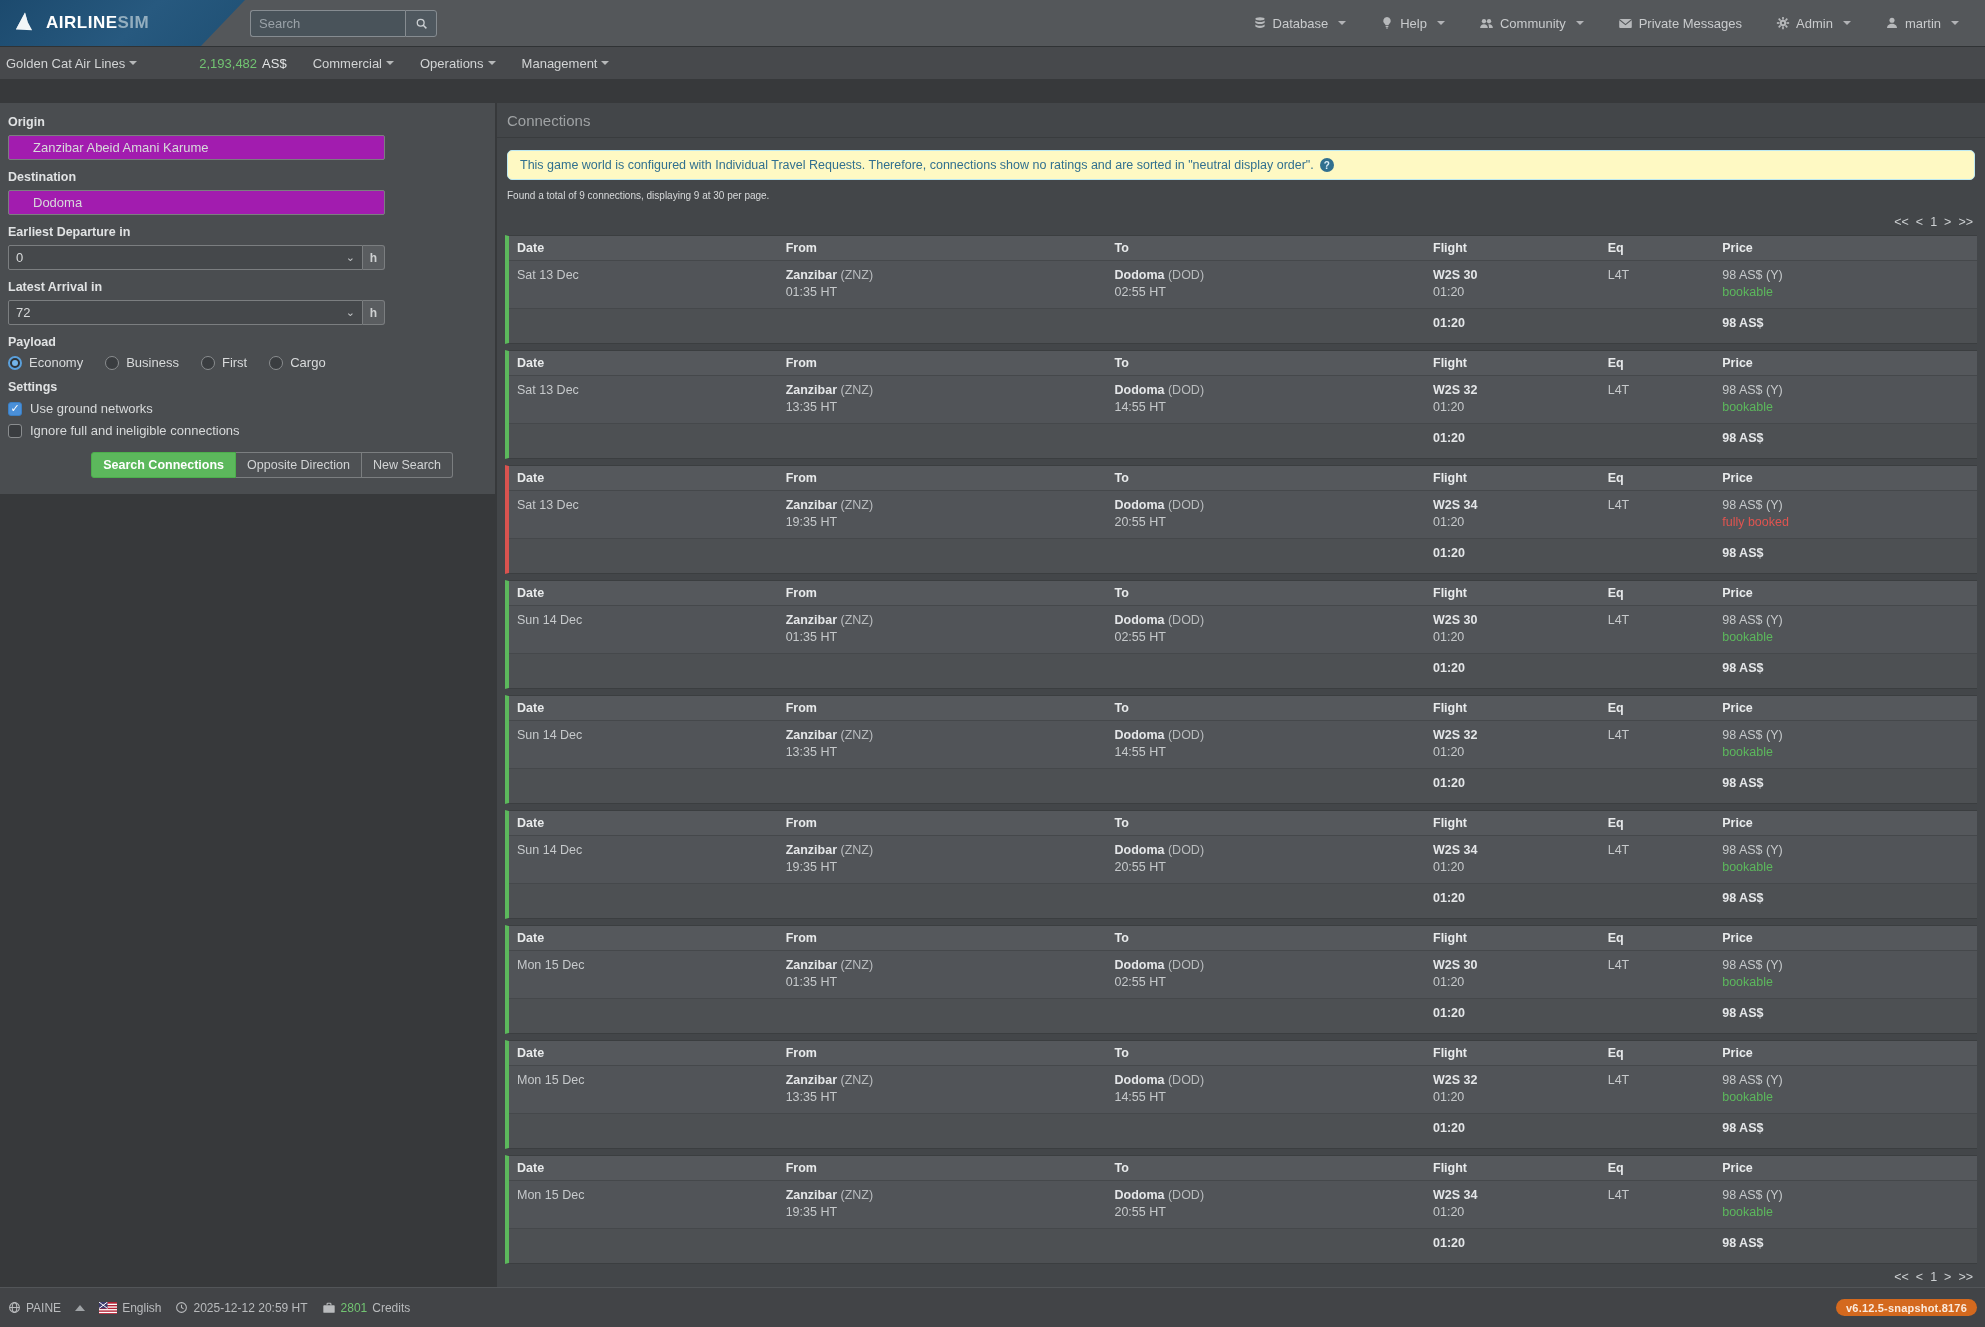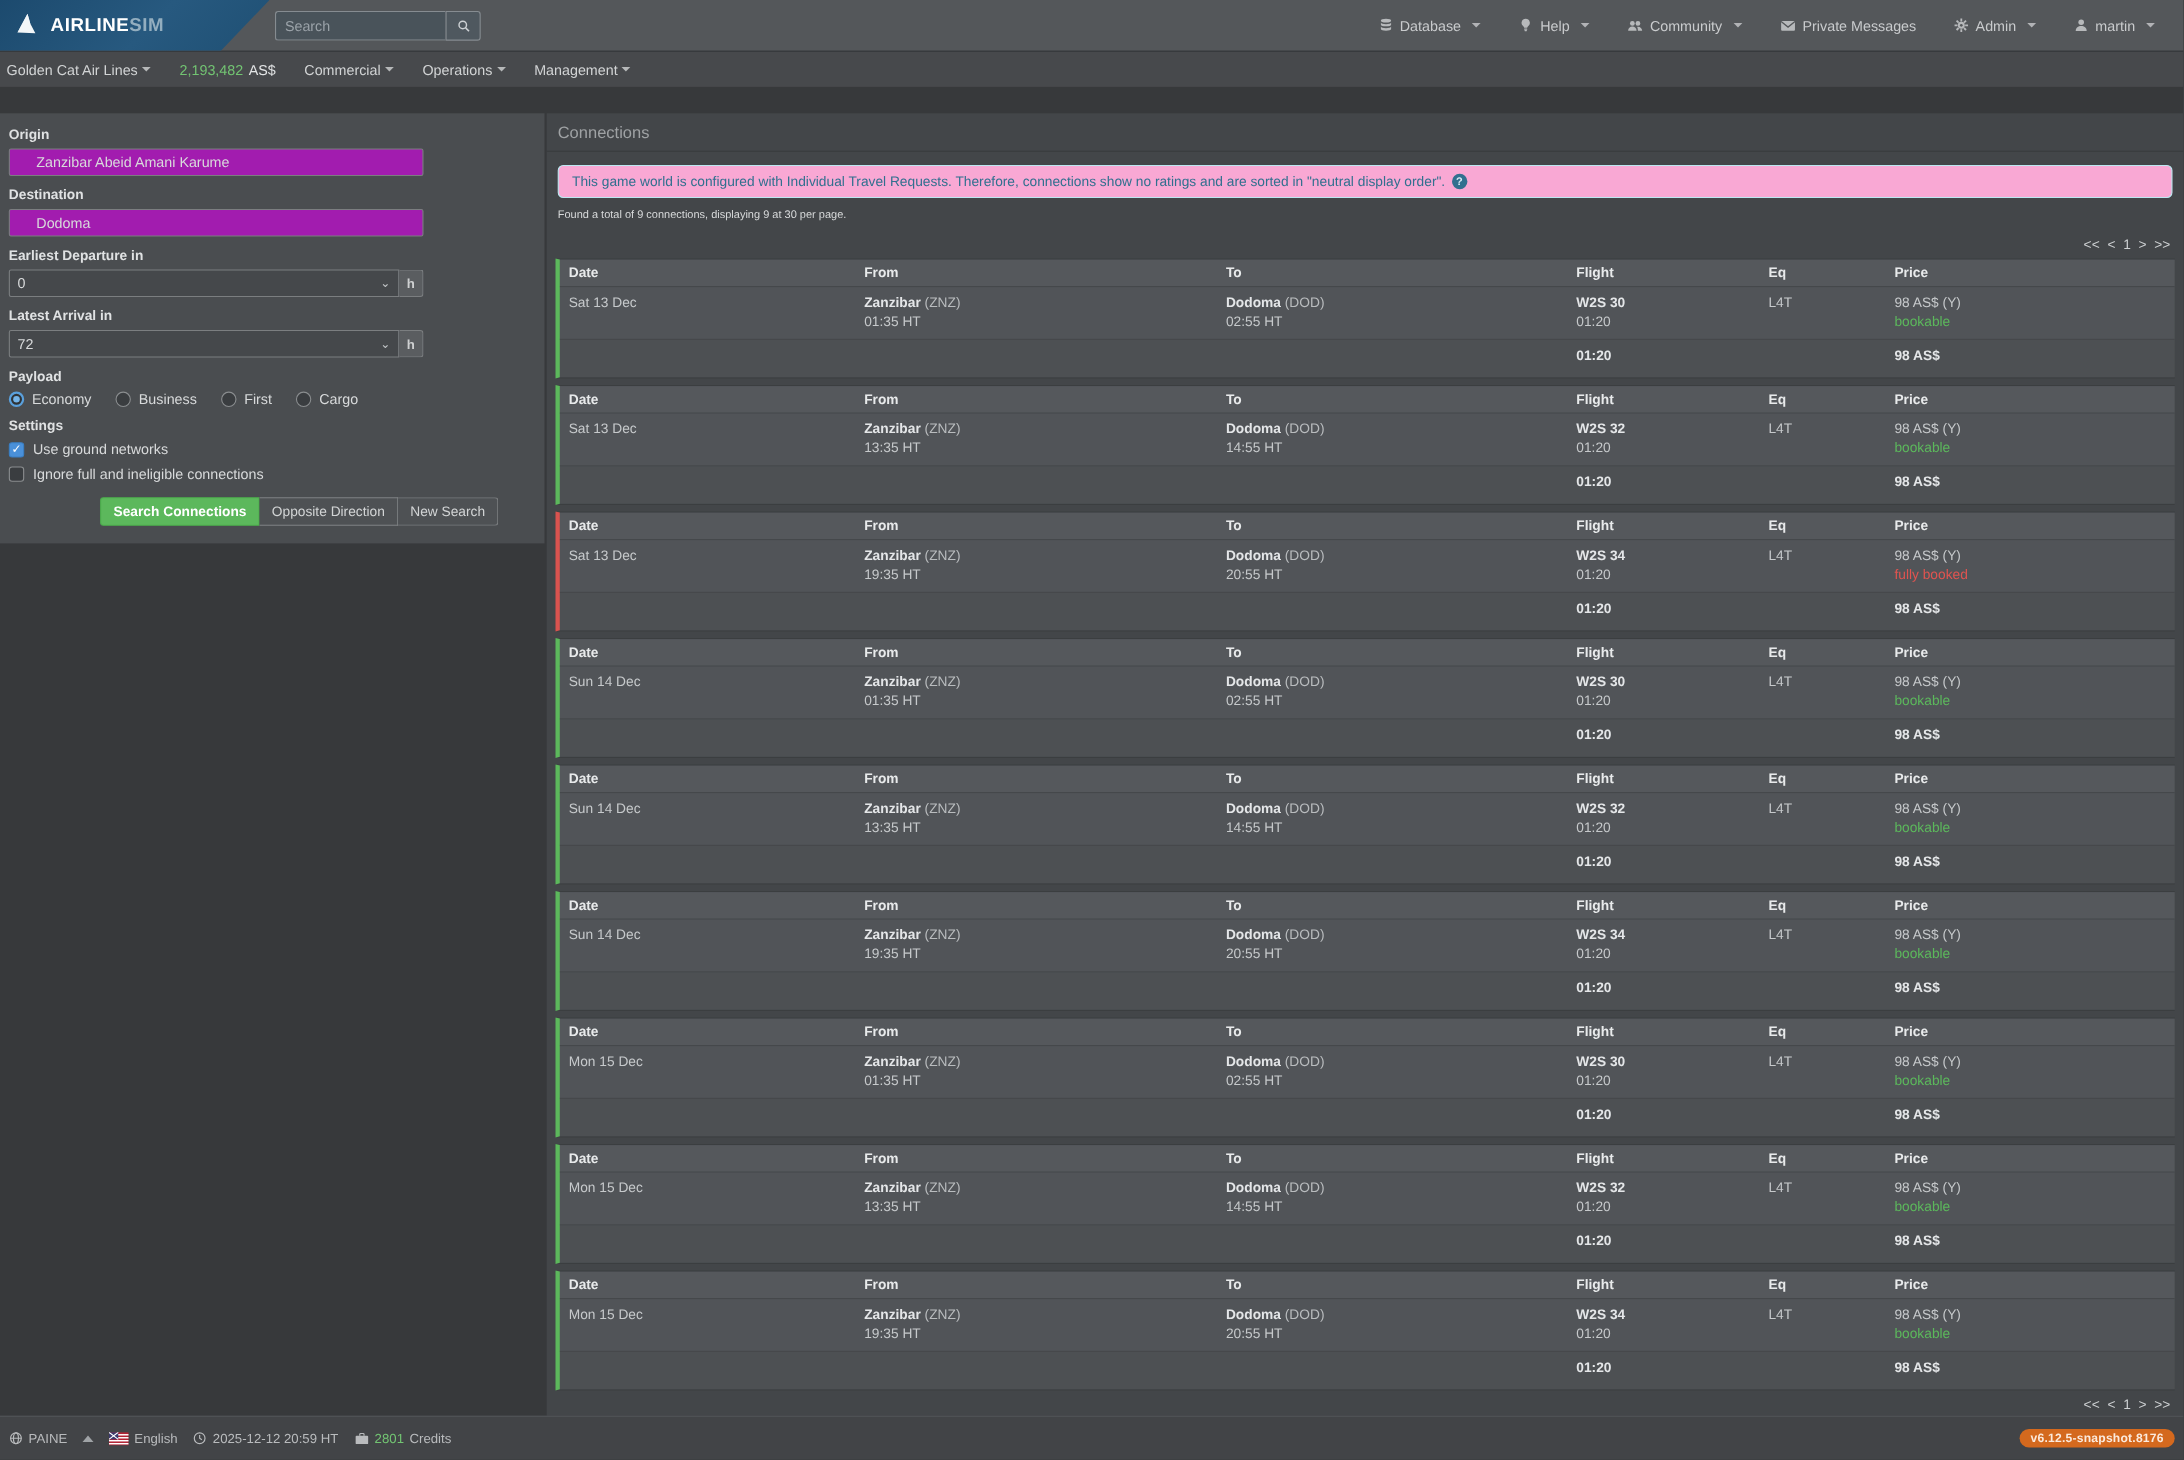--- a/index.html
+++ b/index.html
@@ -55,21 +55,21 @@
     border-bottom:6px solid #9fa3a6; cursor:pointer;
   }
 
   
   .subnav {
     height:32px; background:#47494c; display:flex; align-items:center;
     padding:0 6px; gap:26px;
   }
   .subnav-item { display:flex; align-items:center; color:#d2d4d5; cursor:pointer; font-size:13px; }
   .balance { display:flex; align-items:center; gap:5px; font-size:13px; }
-  .balance .amount { color:#72c472; cursor:pointer; }
+  .balance .amount { color:#72c472; cursor:pointer;margin-left:36px; }
   .balance .cur { color:#e2e4e5; }
 
   .gap-strip { height:24px; }
 
   
   .titlebar {
     height:31px; background:#50606e; color:#c6cfd6;
     font-size:20px; display:flex; align-items:center; padding:0 10px;
     border-top:1px solid #5d6d7a;
   }
@@ -123,21 +123,21 @@
   .btn.primary { background:#5cb85c; border-color:#4cae4c; color:#ffffff; font-weight:bold; border-radius:3px 0 0 3px; }
   .btn + .btn { border-left:none; }
   .btn:last-child { border-radius:0 3px 3px 0; }
 
   
   .main-panel { flex:1; background:#434649; padding-bottom:10px; }
   .panel-title {
     font-size:15px; color:#9fa2a4; padding:9px 10px 8px; border-bottom:1px solid #393c3e;
   }
   .alert-info {
-    margin:12px 10px 0; background:#f9a8d4; border:1px solid #bce8f1; border-radius:5px;
+    margin:12px 10px 0; background:#fef9c3; border:1px solid #bce8f1; border-radius:5px;
     color:#31708f; font-size:12.5px; padding:7px 12px; display:flex; align-items:center; gap:6px;
   }
   .q-icon {
     width:14px; height:14px; border-radius:50%; background:#31708f; color:#d9edf7;
     font-size:10px; font-weight:bold; display:inline-flex; align-items:center; justify-content:center;
     flex:0 0 auto; cursor:pointer;
   }
   .summary-line { color:#d8dadb; font-size:10px; margin:10px 10px 14px; }
   .pagination {
     display:flex; justify-content:flex-end; gap:7px; margin:0 12px 6px;

